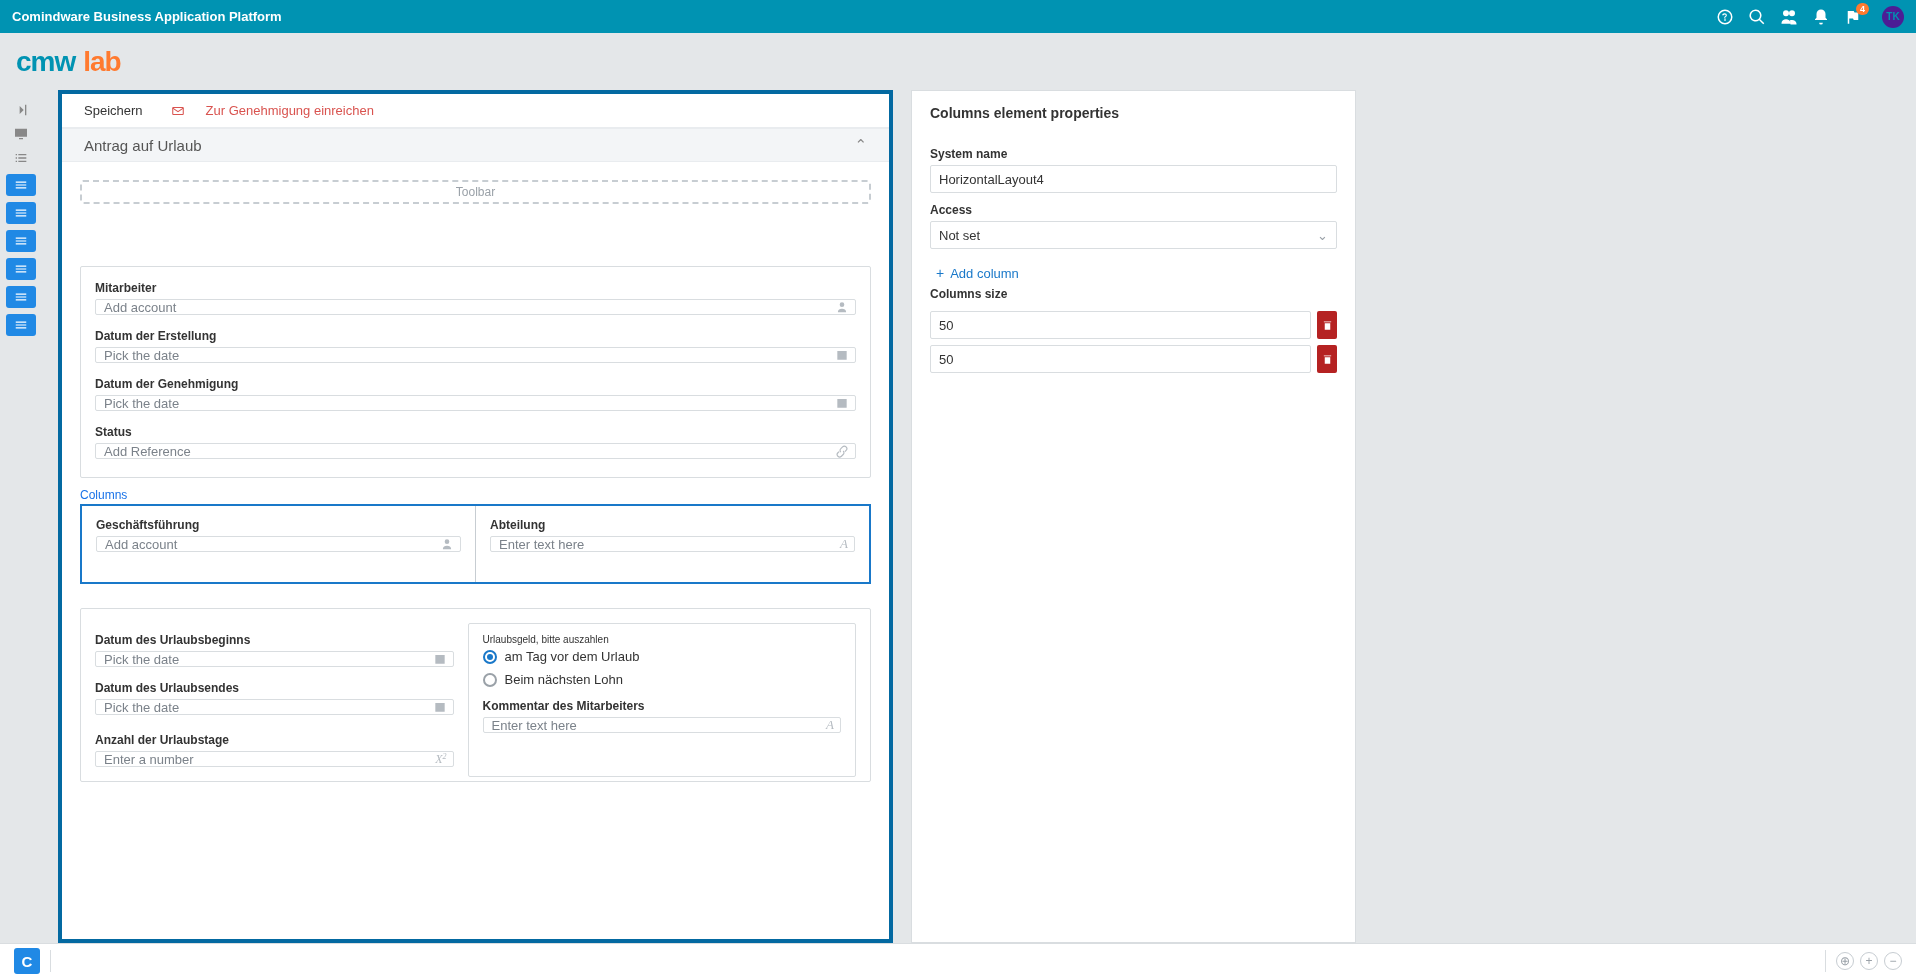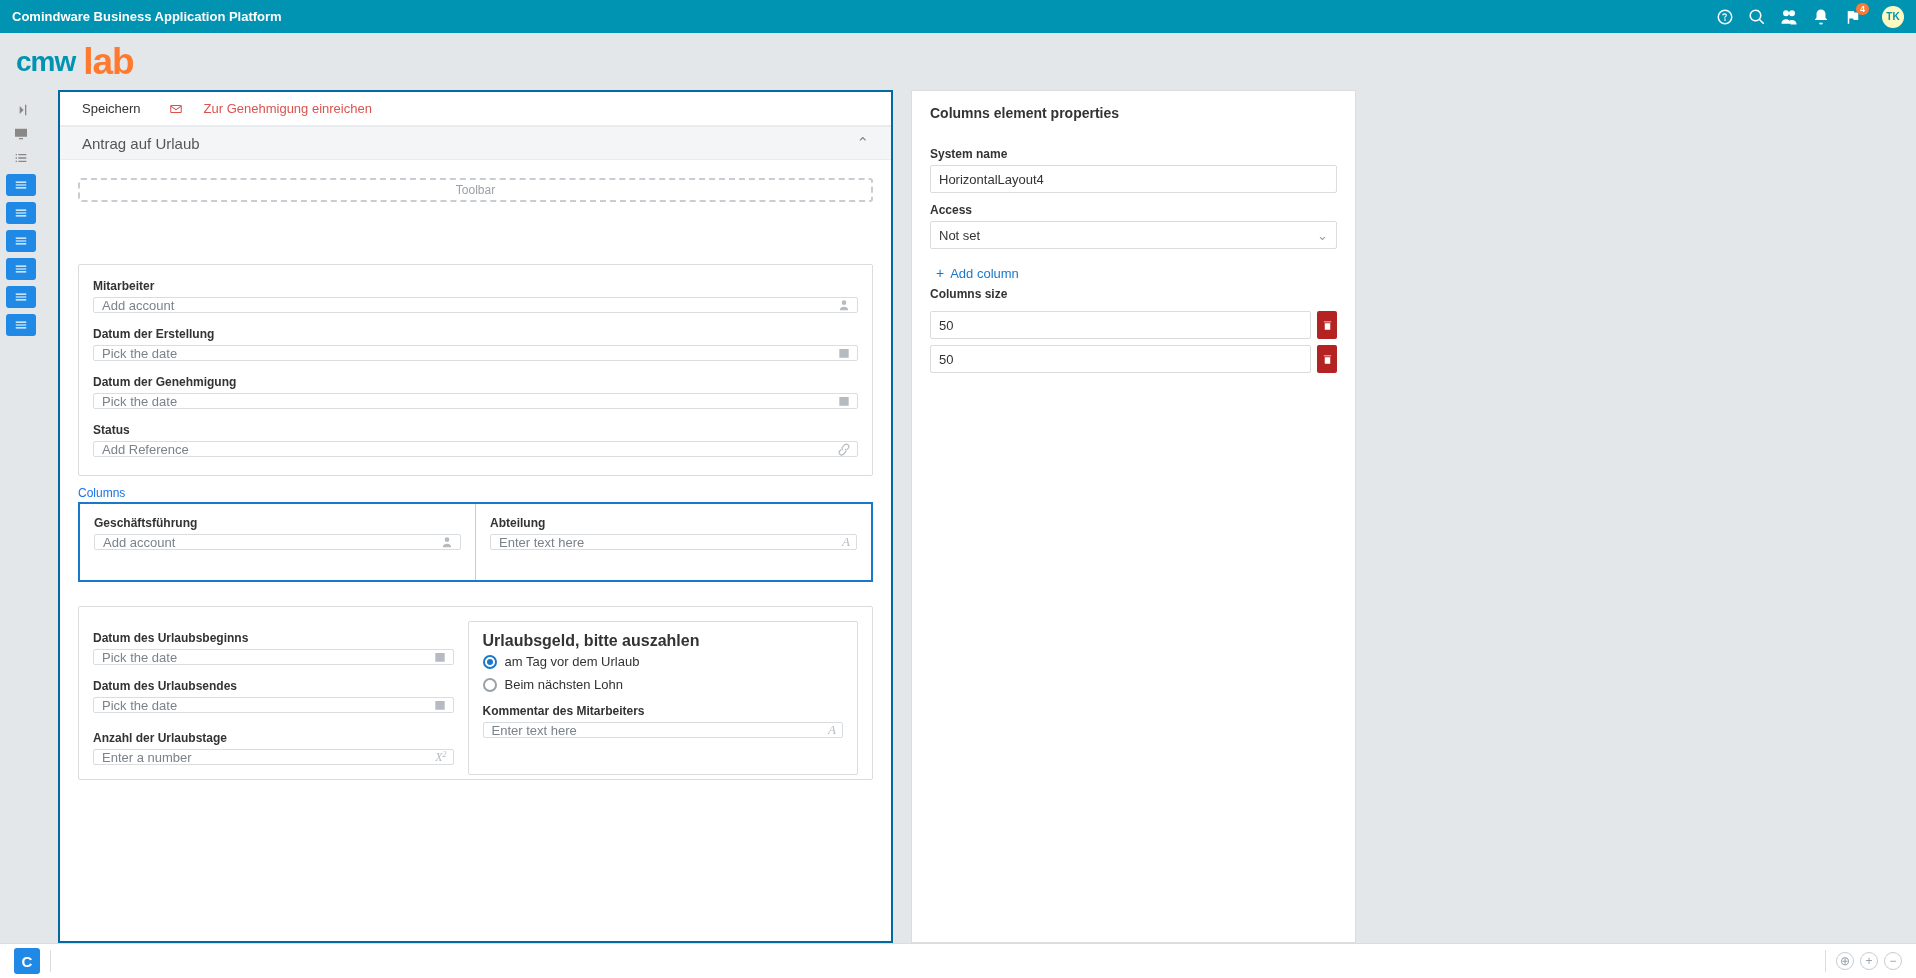--- a/index.html
+++ b/index.html
@@ -5,37 +5,37 @@
   * { box-sizing: border-box; margin: 0; padding: 0; }
   html, body { height: 100%; font-family: "Segoe UI", Arial, sans-serif; font-size: 13px; color: #333; background: #e4e7e9; }
   
   
   .topbar { height: 33px; background: #0093b2; color: #fff; display: flex; align-items: center; padding: 0 12px; }
   .topbar .title { font-size: 13px; font-weight: 600; flex: 1; }
   .topbar .icons { display: flex; align-items: center; gap: 14px; }
   .topbar .icon { width: 18px; height: 18px; display: flex; align-items: center; justify-content: center; cursor: pointer; position: relative; }
   .topbar .icon svg { fill: #fff; width: 18px; height: 18px; }
   .topbar .badge { position: absolute; top: -5px; right: -7px; background: #ff7a2f; color: #fff; font-size: 9px; font-weight: bold; border-radius: 8px; padding: 0 4px; line-height: 12px; }
-  .topbar .avatar { width: 22px; height: 22px; border-radius: 50%; background: #fef9c3; color: #0093b2; font-size: 10px; font-weight: bold; display: flex; align-items: center; justify-content: center; margin-left: 6px; }
+  .topbar .avatar { width: 22px; height: 22px; border-radius: 50%; background: #4c1d95; color: #0093b2; font-size: 10px; font-weight: bold; display: flex; align-items: center; justify-content: center; margin-left: 6px; }
   
   
   .logobar { height: 57px; background: #e4e7e9; display: flex; align-items: center; padding-left: 16px; }
   .logo-cmw { font-size: 28px; font-weight: 900; color: #0093b2; letter-spacing: -1px; }
-  .logo-lab { font-size: 37px; font-weight: 900; color: #ff7a2f; margin-left: 8px; letter-spacing: -1px; }
+  .logo-lab { font-size: 28px; font-weight: 900; color: #ff7a2f; margin-left: 8px; letter-spacing: -1px; }
   
   
   .workspace { display: flex; height: calc(100% - 33px - 57px - 35px); }
   .sidebar { width: 42px; background: #e4e7e9; padding-top: 10px; display: flex; flex-direction: column; align-items: center; gap: 4px; }
   .sidebar .sbicon { width: 20px; height: 20px; display: flex; align-items: center; justify-content: center; color: #888; cursor: pointer; }
   .sidebar .sbicon svg { width: 16px; height: 16px; fill: #888; }
   .sidebar .sbpill { width: 30px; height: 22px; background: #2089e5; border-radius: 3px; display: flex; align-items: center; justify-content: center; margin-top: 2px; cursor: pointer; }
   .sidebar .sbpill svg { width: 14px; height: 14px; fill: #fff; }
   
   .content { flex: 1; display: flex; gap: 18px; padding: 0 8px 0 16px; overflow: hidden; }
-  .form-panel { width: 835px; background: #fff; border: 2px solid #0369a1; display: flex; flex-direction: column; }
+  .form-panel { width: 835px; background: #fff; border: 4px solid #0369a1; display: flex; flex-direction: column; }
   .form-toolbar { height: 34px; display: flex; align-items: center; gap: 28px; padding: 0 22px; border-bottom: 1px solid #e9ecef; }
   .tb-link { font-size: 13px; cursor: pointer; display: flex; align-items: center; gap: 6px; }
   .tb-link.accent { color: #d9534f; gap: 21px; }
   .tb-link.accent svg { width: 14px; height: 14px; stroke: #d9534f; fill: none; stroke-width: 1.8; }
   
   .section-header { height: 34px; background: #f3f5f7; display: flex; align-items: center; justify-content: space-between; padding: 0 22px; font-size: 15px; color: #555; border-top: 1px solid #e9ecef; border-bottom: 1px solid #e9ecef; }
   .section-header .chev { color: #888; cursor: pointer; }
   
   .form-body { padding: 18px; flex: 1; overflow: auto; }
   .toolbar-drop { border: 2px dashed #c7cdd2; border-radius: 3px; height: 24px; display: flex; align-items: center; justify-content: center; color: #9aa1a8; font-size: 12px; }
@@ -288,21 +288,21 @@
             </div>
             <div style="margin-top:18px">
               <label style="font-size:12px;font-weight:600;display:block;margin-bottom:4px">Anzahl der Urlaubstage</label>
               <div class="input-shell">
                 <span>Enter a number</span>
                 <span class="suffix" style="font-style:italic;font-family:serif;font-size:12px;">X<sup style="font-size:8px">2</sup></span>
               </div>
             </div>
           </div>
           <div style="flex:1;border:1px solid #d9dde0;border-radius:2px;padding:10px 14px;margin:-10px 0">
-            <label style="font-size:16px;font-weight:700;display:block;margin-bottom:4px">Urlaubsgeld, bitte auszahlen</label>
+            <label style="font-size:10px;font-weight:400;display:block;margin-bottom:4px">Urlaubsgeld, bitte auszahlen</label>
             <div class="radio-group">
               <div class="radio-row">
                   <span class="radio checked"></span>
                   <span>am Tag vor dem Urlaub</span>
                 </div>
               <div class="radio-row">
                   <span class="radio unchecked"></span>
                   <span>Beim nächsten Lohn</span>
                 </div>
             </div>

